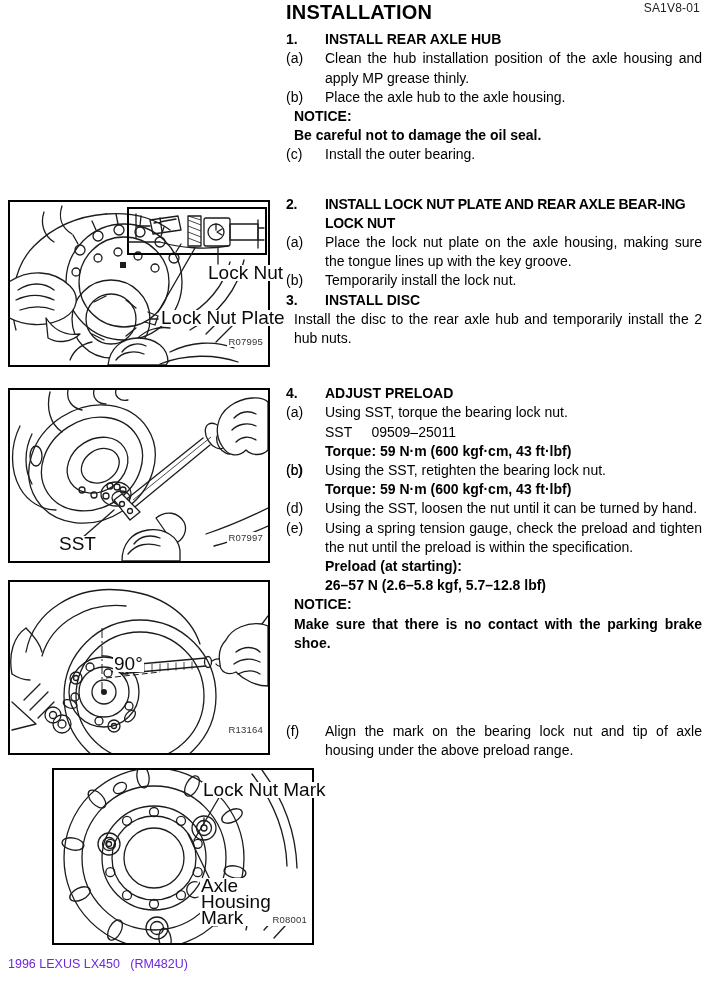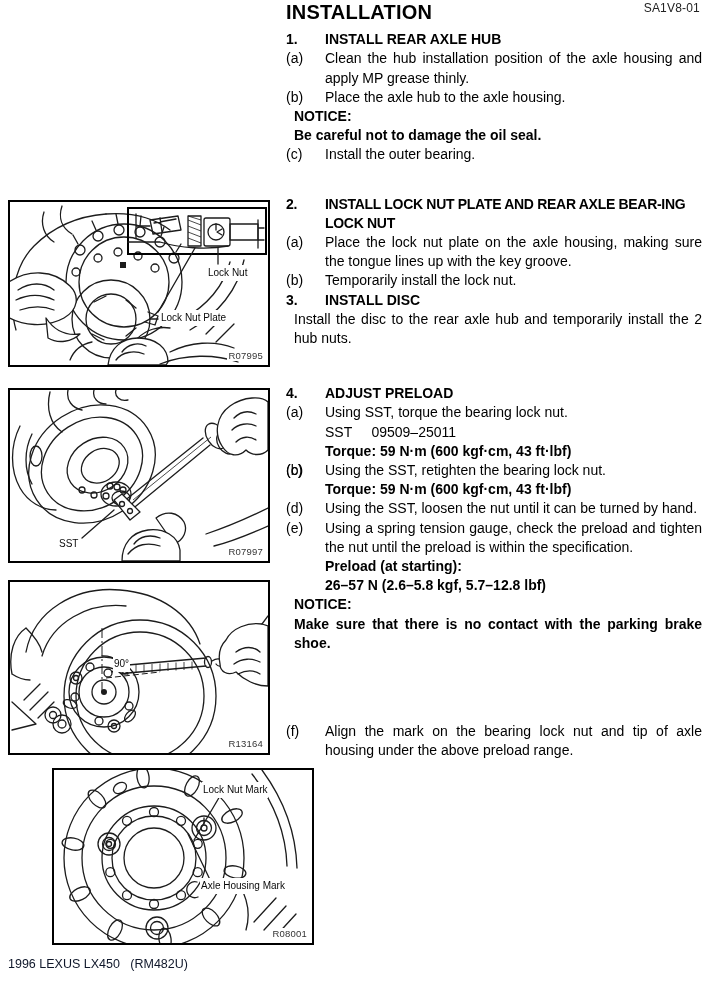--- a/index.html
+++ b/index.html
@@ -42,32 +42,32 @@
   .fig{
     position:absolute;left:8px;width:258px;
     border:2px solid #000;background:#fff;
   }
   .fig svg{display:block;}
   .fig1{top:200px;height:163px;}
   .fig2{top:388px;height:171px;}
   .fig3{top:580px;height:171px;}
   .fig4{top:768px;height:173px;margin-left:44px;}
   .fig-label{
-    position:absolute;font-size:10px;line-height:16px;color:#0a0a0a;
+    position:absolute;font-size:19px;line-height:16px;color:#0a0a0a;
     background:#fff;padding:0 1px;white-space:nowrap;
   }
   .fig-label.wrap{white-space:normal;}
   .fig-code{
-    position:absolute;right:5px;bottom:4px;
+    position:absolute;right:5px;bottom:18px;
     font-size:9.5px;color:#333;letter-spacing:.2px;background:#fff;padding-left:2px;
   }
 
   .footer{
     position:absolute;left:8px;top:957px;
-    font-size:12.5px;color:#0f172a;
+    font-size:12.5px;color:#6d28d9;
   }
 
   svg .ln{stroke:#1c1c1c;stroke-width:1.3;fill:none;stroke-linecap:round;stroke-linejoin:round;}
   svg .thin{stroke:#1c1c1c;stroke-width:.8;fill:none;}
   svg .thick{stroke:#000;stroke-width:2;fill:none;}
   svg .wfill{fill:#fff;stroke:#1c1c1c;stroke-width:1.3;stroke-linejoin:round;}
   svg .dark{fill:#1c1c1c;stroke:none;}
   svg .dashdot{stroke:#1c1c1c;stroke-width:1;fill:none;stroke-dasharray:10 3 2 3;}
   svg .dash{stroke:#1c1c1c;stroke-width:1;fill:none;stroke-dasharray:6 3;}
 </style>

